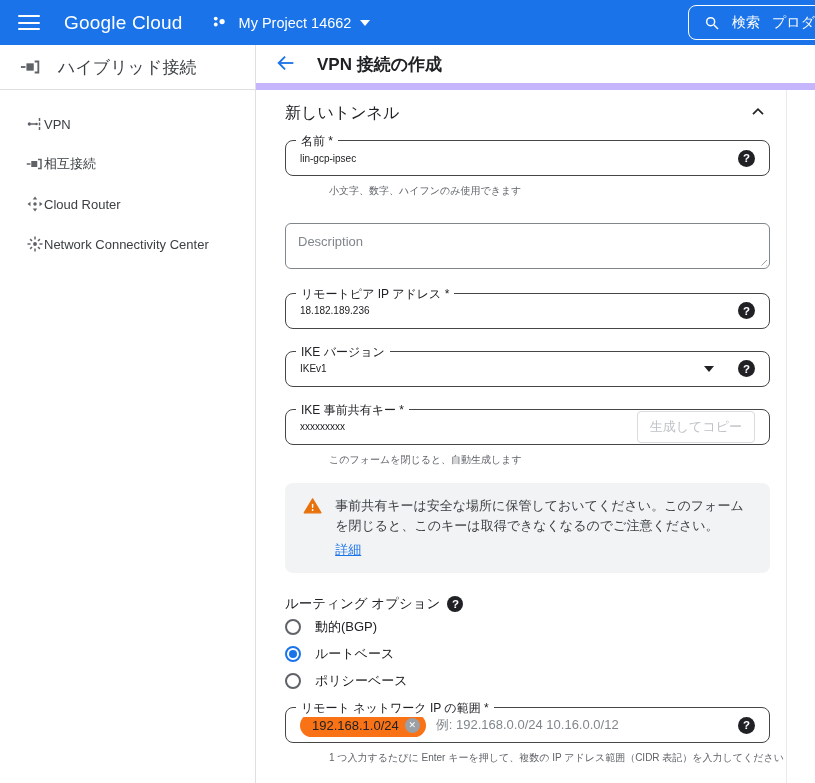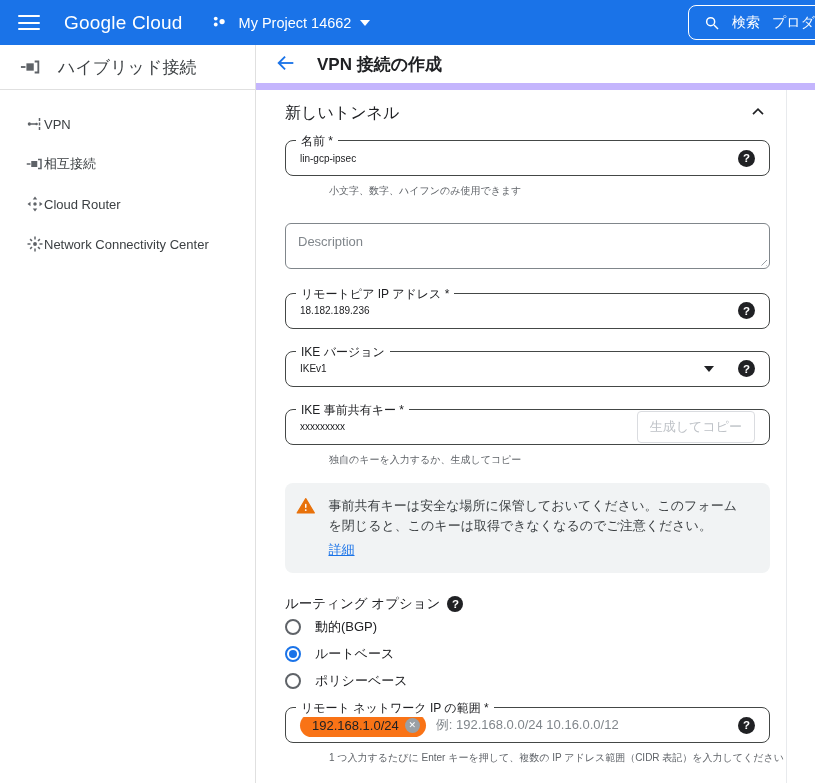--- a/index.html
+++ b/index.html
@@ -79,21 +79,21 @@
 
   .mt24 { margin-top:24px; } .mt22 { margin-top:22px; }
   .select-caret { width:0; height:0; border-left:5px solid transparent;
                   border-right:5px solid transparent; border-top:6px solid #202124;
                   margin:0 14px 0 8px; cursor:pointer; }
   .gen-btn { flex:none; border:1px solid #dadce0; border-radius:4px; background:#fff;
              color:#bdc1c6; font-size:13px; padding:6px 12px; cursor:pointer;
              font-family:inherit; white-space:nowrap; }
 
   .warning { width:485px; margin-top:16px; background:#f1f3f4; border-radius:8px;
-             padding:13px 22px 13px 11px; display:flex; gap:13px; }
+             padding:13px 22px 13px 18px; display:flex; gap:13px; }
   .warn-text { font-size:13px; color:#3c4043; line-height:1.55; width:430px; }
   .warn-link { color:#1a73e8; text-decoration:underline; display:inline-block;
                margin-top:4px; }
 
   .routing-label-row { margin-top:22px; display:flex; align-items:center; gap:7px;
                        font-size:13.5px; color:#202124; }
   .routing-label-row .help-icon { width:16px; height:16px; margin-left:0; }
   .radio-row { display:flex; align-items:center; gap:14px; height:26px;
                margin-top:1px; cursor:pointer; }
   .radio { flex:none; width:16px; height:16px; border-radius:50%;
@@ -254,21 +254,21 @@
         <input type="text" readonly="" value="IKEv1" style="">
         <span class="select-caret"></span>
         <span class="help-icon"></span>
       </div>
 
       <div class="field mt22">
         <span class="flabel">IKE 事前共有キー *</span>
         <input type="text" value="xxxxxxxxx" style="">
         <button class="gen-btn">生成してコピー</button>
       </div>
-      <div class="helper">独自のキーを入力するか、生成してコピー</div>
+      <div class="helper">このフォームを閉じると、自動生成します</div>
 
       <div class="warning">
         <svg width="20" height="20" viewBox="0 0 24 24">
           <path d="M12 3L22.5 20.5H1.5z" fill="#e8710a" stroke="#e8710a" stroke-width="1.5" stroke-linejoin="round"></path>
           <rect x="11.1" y="9.2" width="1.8" height="5.2" rx="0.9" fill="#fff"></rect>
           <circle cx="12" cy="17" r="1.15" fill="#fff"></circle>
         </svg>
         <div class="warn-text">
           <span>事前共有キーは安全な場所に保管しておいてください。このフォームを閉じると、このキーは取得できなくなるのでご注意ください。</span><br>
           <a href="#" class="warn-link">詳細</a>

